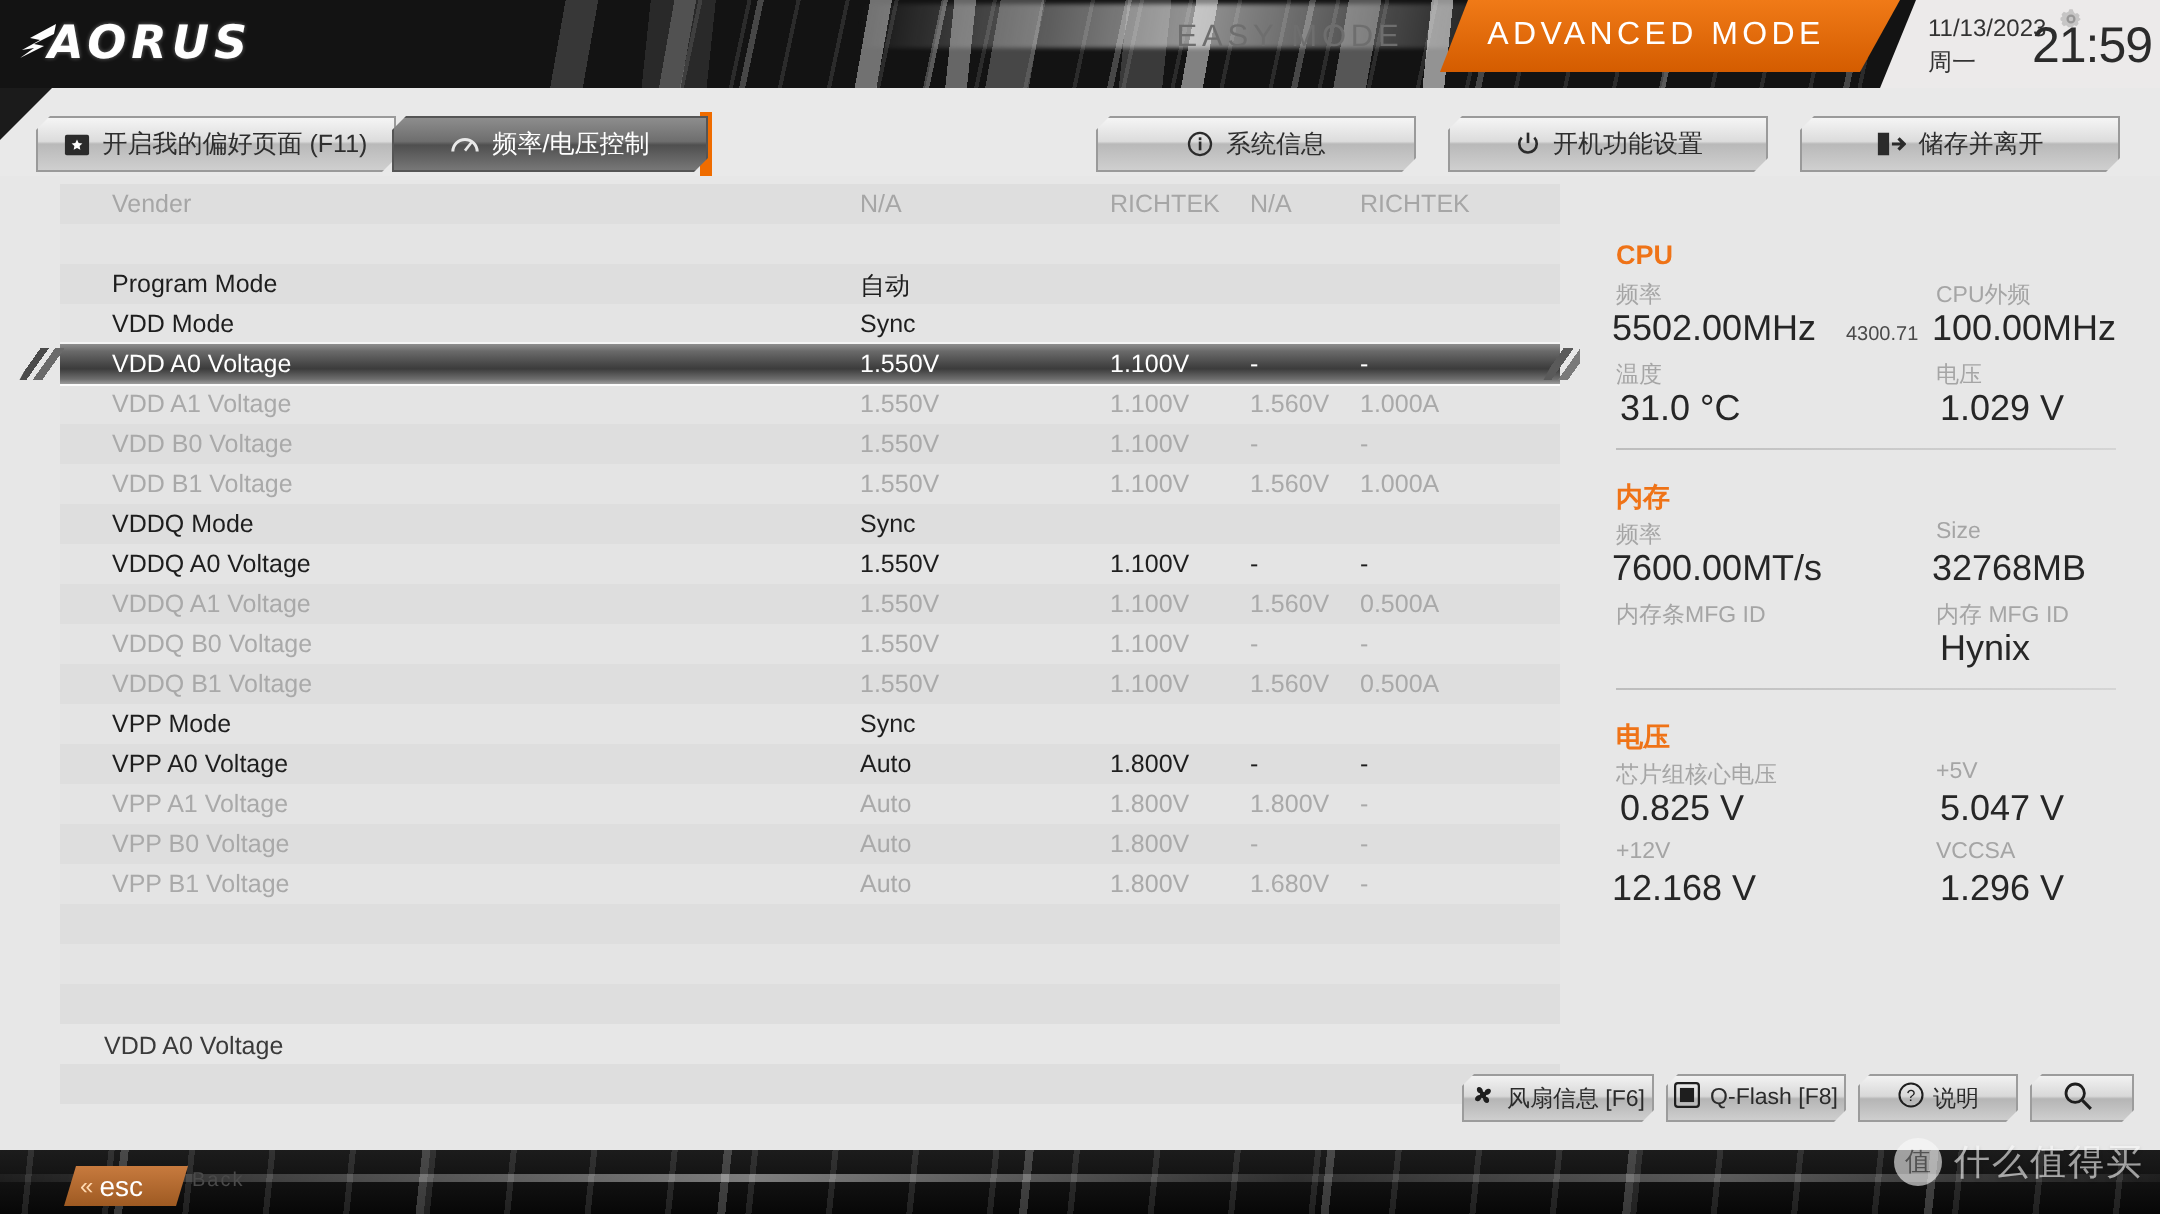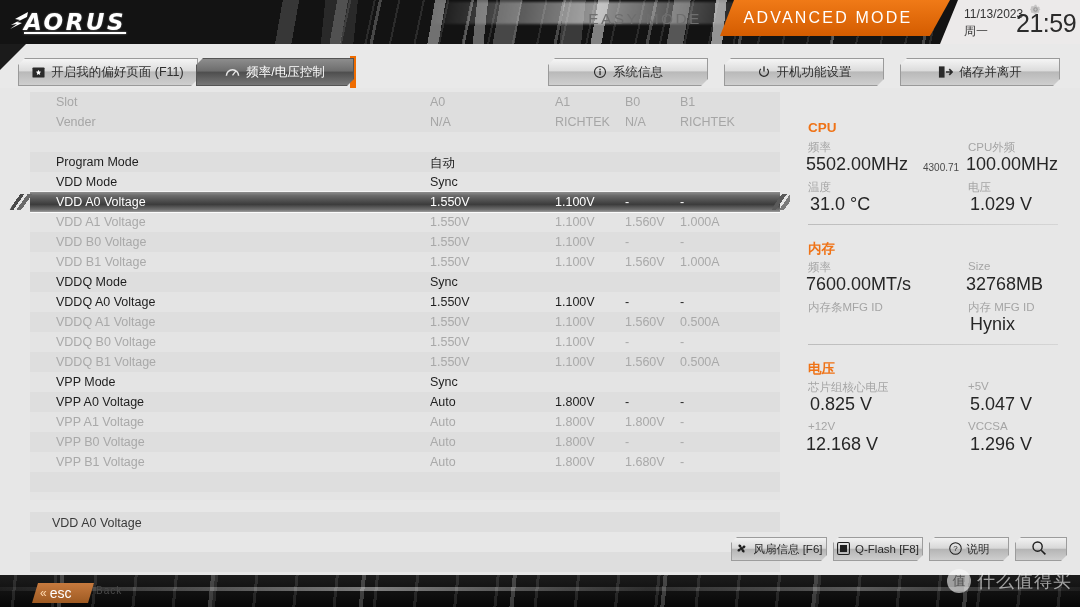--- a/index.html
+++ b/index.html
@@ -35,21 +35,20 @@
     position: absolute; left: 430px; top: 2px; width: 330px; height: 22px;
     background: linear-gradient(100deg, rgba(255,255,255,0), rgba(255,255,255,.55), rgba(255,255,255,0));
     filter: blur(1px);
   }
   .aorus-logo {
     position: absolute; left: 24px; top: 9px;
     color: #fff; font-size: 23px; font-weight: bold; letter-spacing: 2.5px;
     font-family: "DejaVu Sans", sans-serif;
     font-style: italic;
     text-shadow: 0 0 2px rgba(255,255,255,.4);
-    text-decoration: underline;
   }
   .aorus-falcon {
     position: absolute; left: 8px; top: 11px; width: 22px; height: 20px;
   }
   .mode-easy {
     position: absolute; left: 560px; top: 6px; width: 170px; height: 26px;
     color: #6e6e6e; font-size: 15.5px; letter-spacing: 2.4px;
     text-align: center; line-height: 26px;
   }
   .mode-adv-wrap {
@@ -314,27 +313,20 @@
         <svg width="15" height="14" viewBox="0 0 16 14">
             <rect x="1" y="1" width="6" height="12" fill="#2b2b2b"></rect>
             <path d="M8.5 7h6M12 4l3 3-3 3" fill="none" stroke="#2b2b2b" stroke-width="1.7"></path>
           </svg>
       </span>
       <span>储存并离开</span>
     </div>
   </div>
 
   <div class="listpane" id="listpane">
-      <div class="row head alt">
-        <span class="c-label">Slot</span>
-        <span class="c1">A0</span>
-        <span class="c2">A1</span>
-        <span class="c3">B0</span>
-        <span class="c4">B1</span>
-      </div>
       <div class="row head alt">
         <span class="c-label">Vender</span>
         <span class="c1">N/A</span>
         <span class="c2">RICHTEK</span>
         <span class="c3">N/A</span>
         <span class="c4">RICHTEK</span>
       </div>
       <div class="row dim">
         <span class="c-label"></span>
         <span class="c1"></span>

